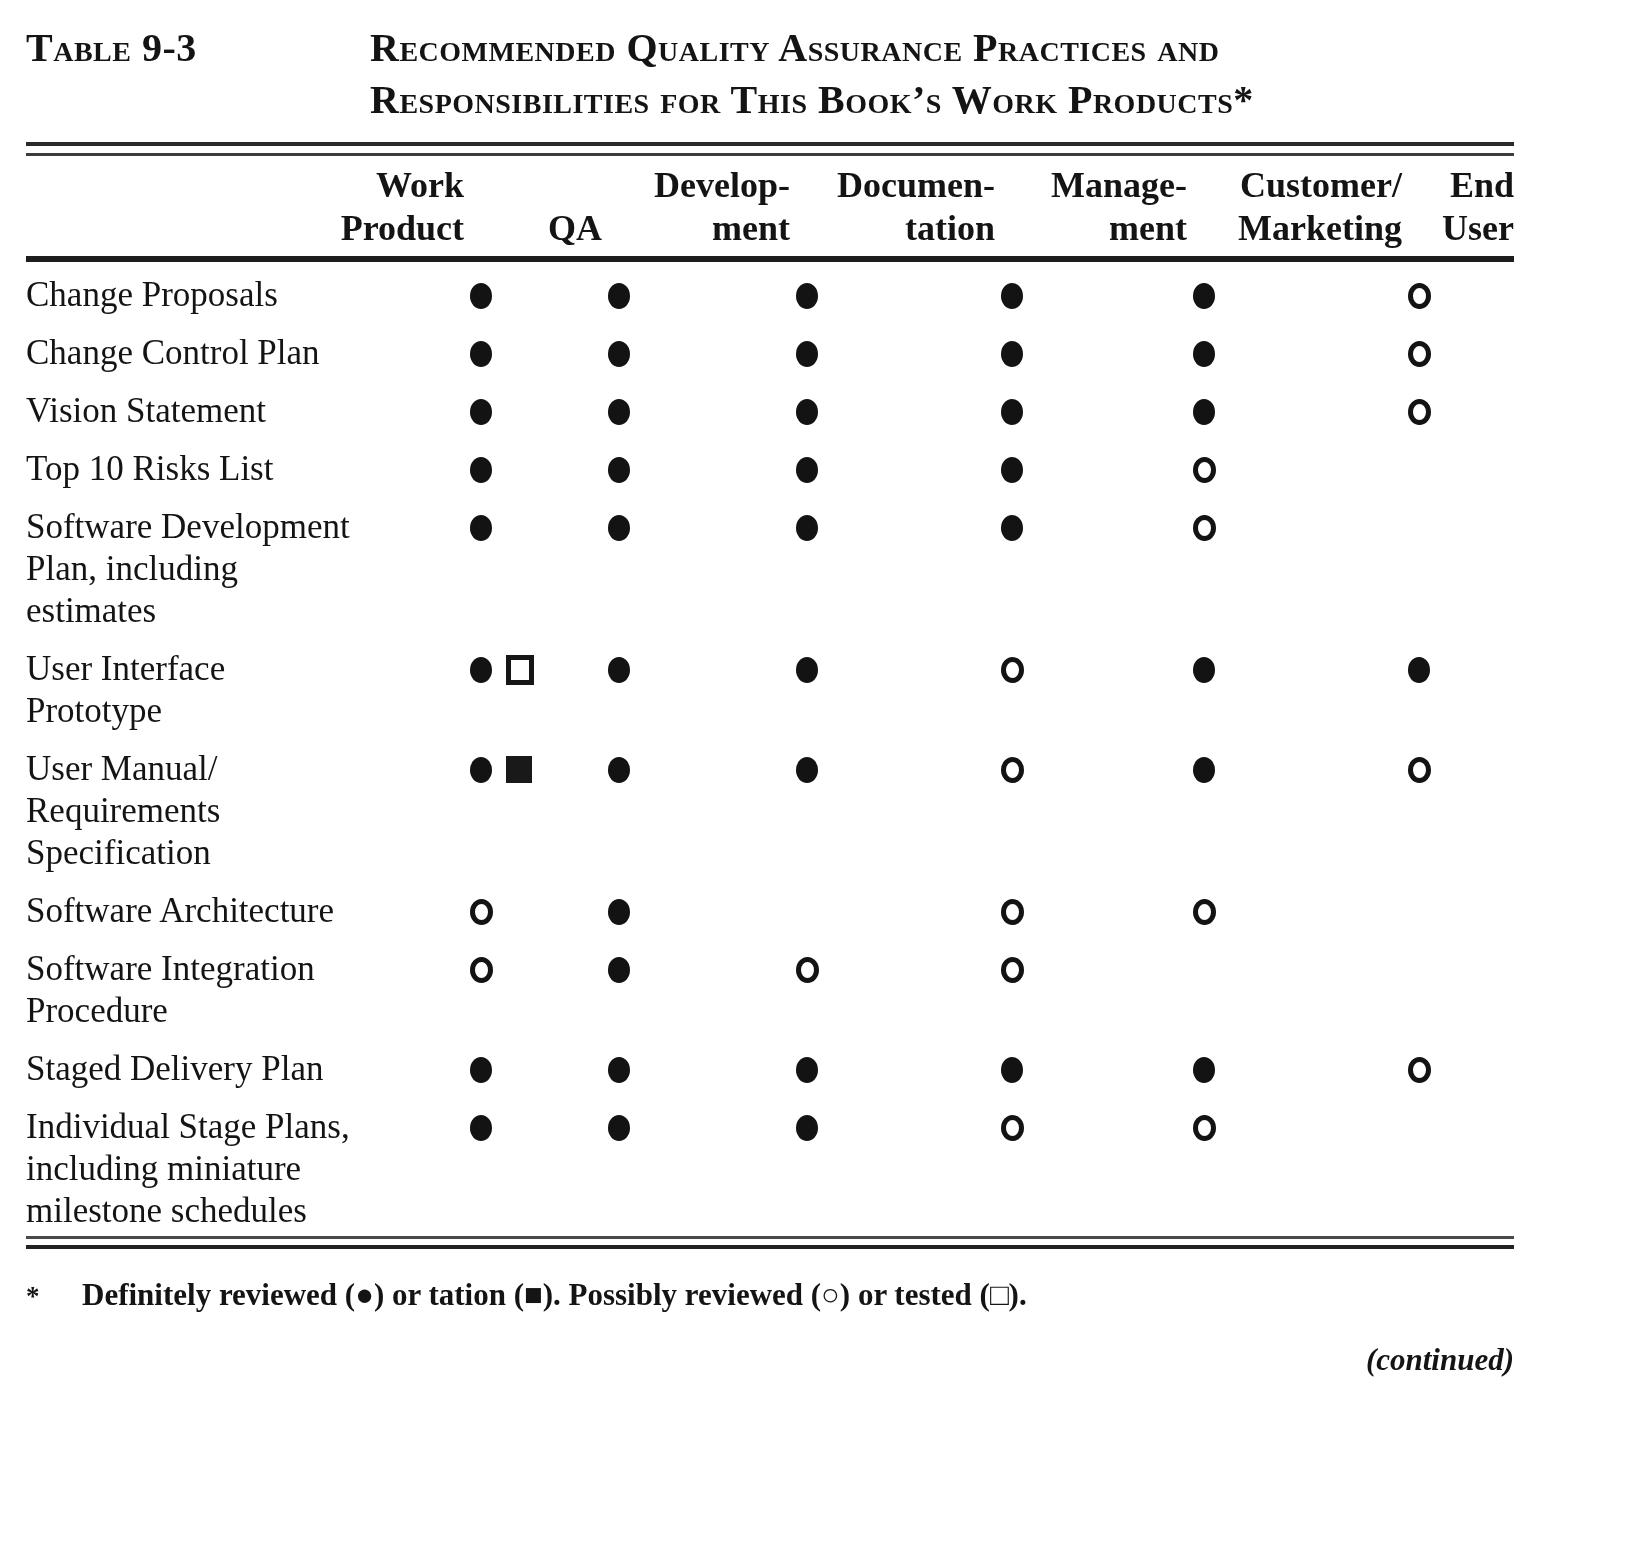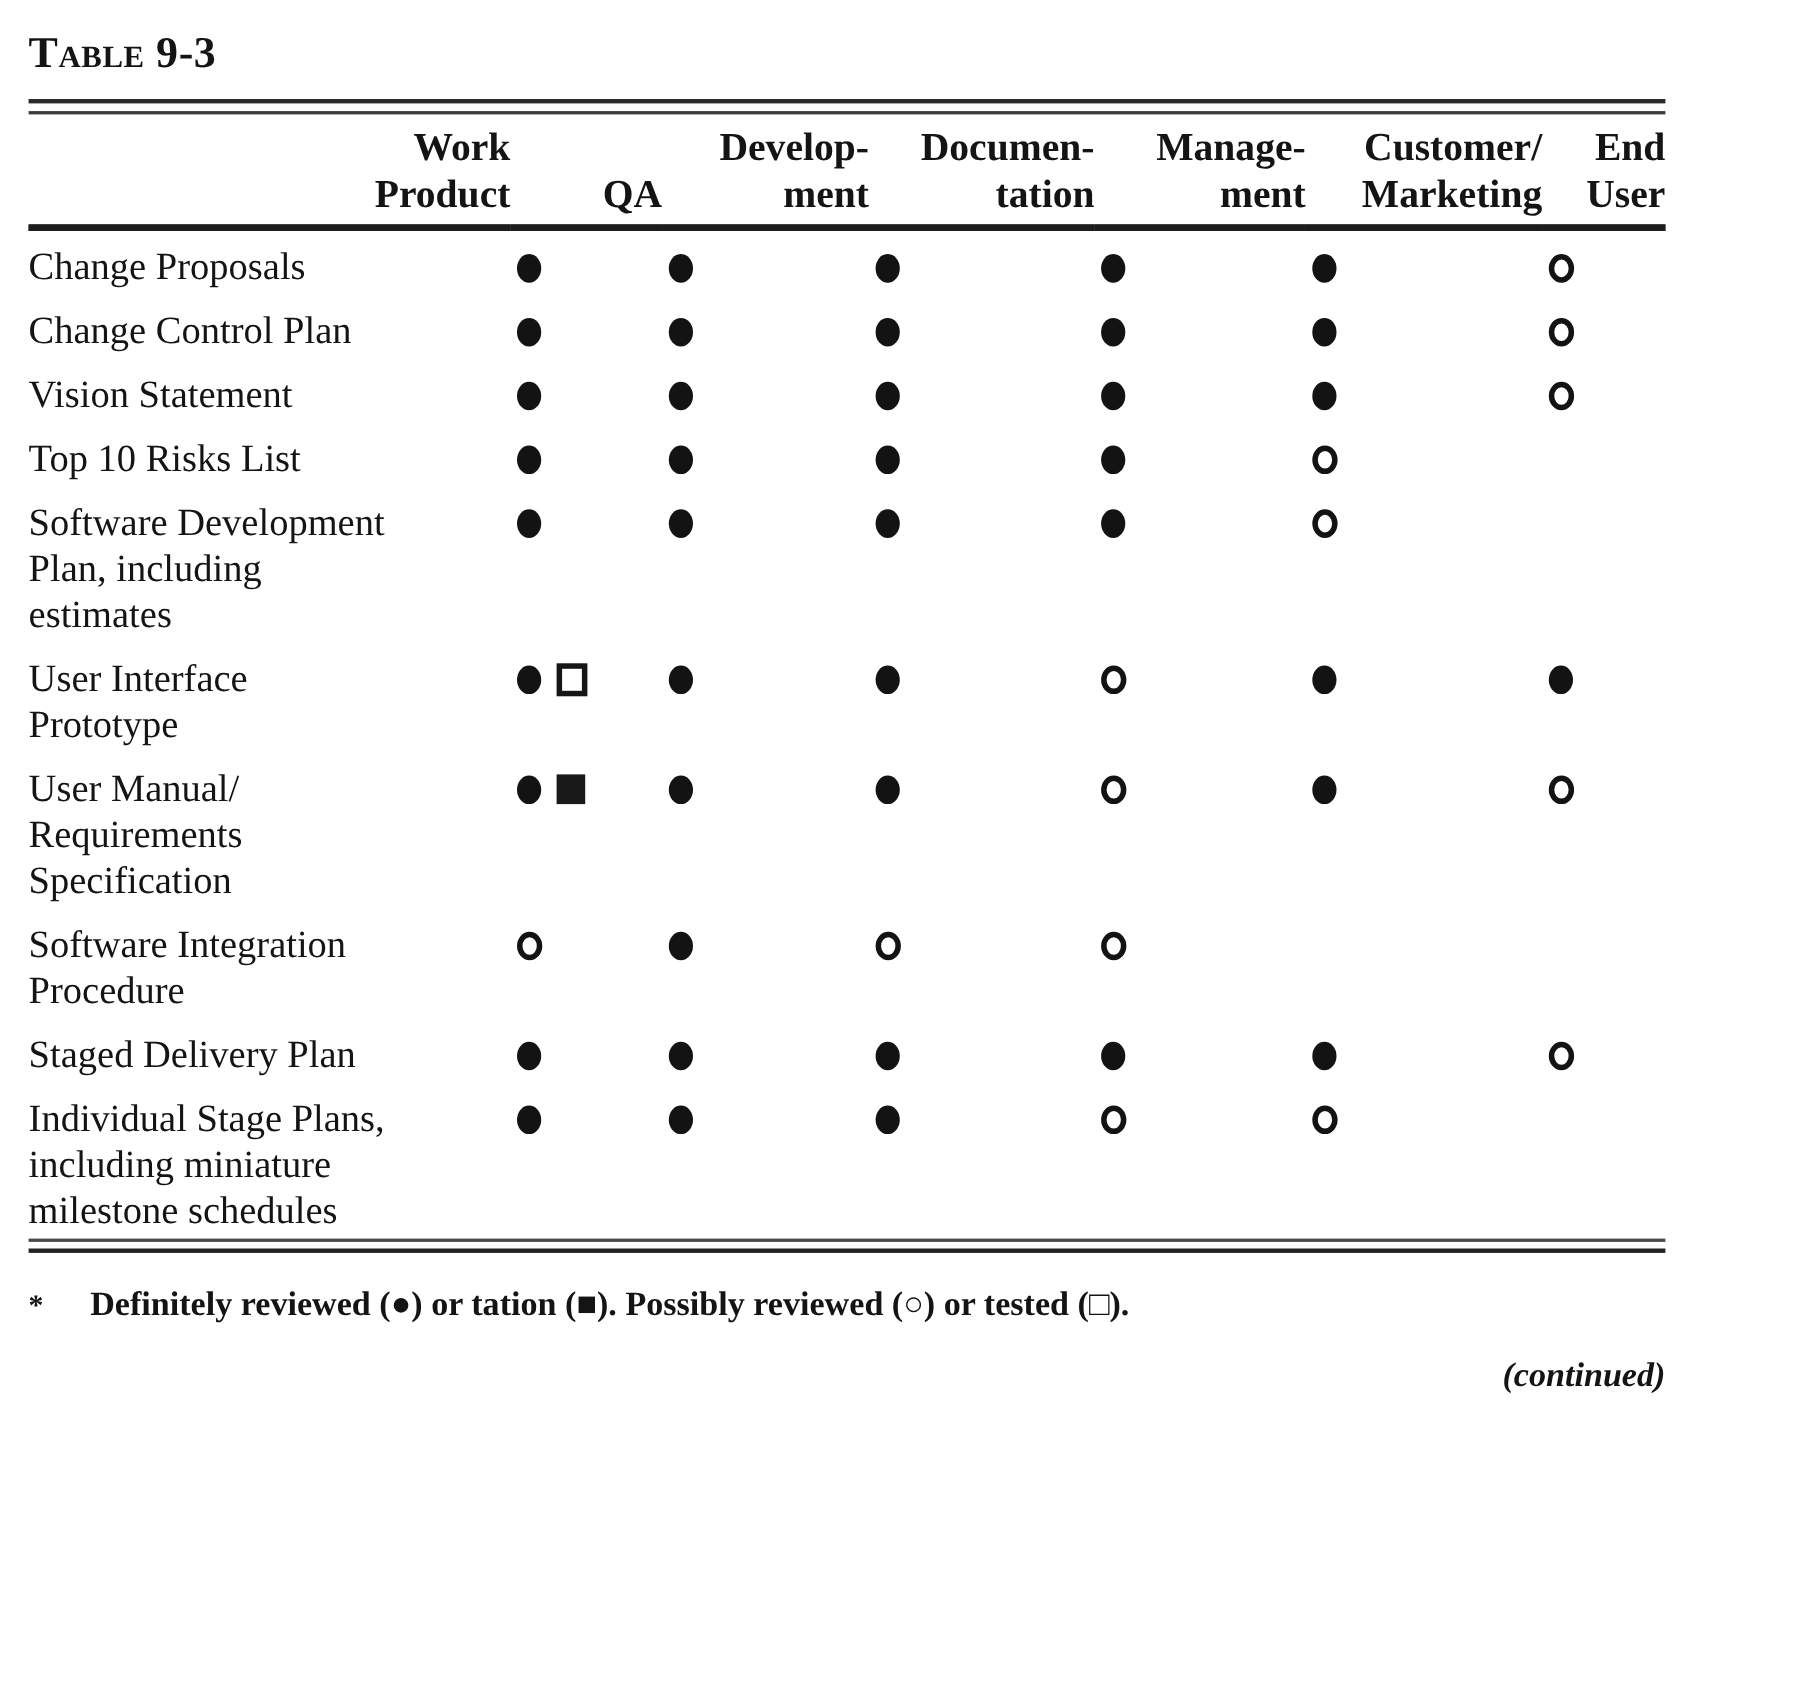--- a/index.html
+++ b/index.html
@@ -129,20 +129,22 @@
     font-size: 31px;
   }
 </style>
 </head>
 <body>
 
 <div class="page">
 
   <div class="title-row">
     <div class="table-label">Table 9-3</div>
+    <div class="doc-title">Recommended Quality Assurance Practices and
+Responsibilities for This Book’s Work Products*</div>
   </div>
 
   <div class="rule-double-top"></div>
 
   <table>
     <colgroup>
       <col style="width:438px">
       <col style="width:138px">
       <col style="width:188px">
       <col style="width:205px">
@@ -230,20 +232,29 @@
 Requirements
 Specification</td>
           <td class="symcell"><span class="sym filled-circle"></span><span class="sym filled-square"></span></td>
           <td class="symcell"><span class="sym filled-circle"></span></td>
           <td class="symcell"><span class="sym filled-circle"></span></td>
           <td class="symcell"><span class="sym open-circle"></span></td>
           <td class="symcell"><span class="sym filled-circle"></span></td>
           <td class="symcell"><span class="sym open-circle"></span></td>
         </tr>
         <tr>
+          <td class="wp">Software Architecture</td>
+          <td class="symcell"><span class="sym open-circle"></span></td>
+          <td class="symcell"><span class="sym filled-circle"></span></td>
+          <td class="symcell"></td>
+          <td class="symcell"><span class="sym open-circle"></span></td>
+          <td class="symcell"><span class="sym open-circle"></span></td>
+          <td class="symcell"></td>
+        </tr>
+        <tr>
           <td class="wp">Software Integration
 Procedure</td>
           <td class="symcell"><span class="sym open-circle"></span></td>
           <td class="symcell"><span class="sym filled-circle"></span></td>
           <td class="symcell"><span class="sym open-circle"></span></td>
           <td class="symcell"><span class="sym open-circle"></span></td>
           <td class="symcell"></td>
           <td class="symcell"></td>
         </tr>
         <tr>

